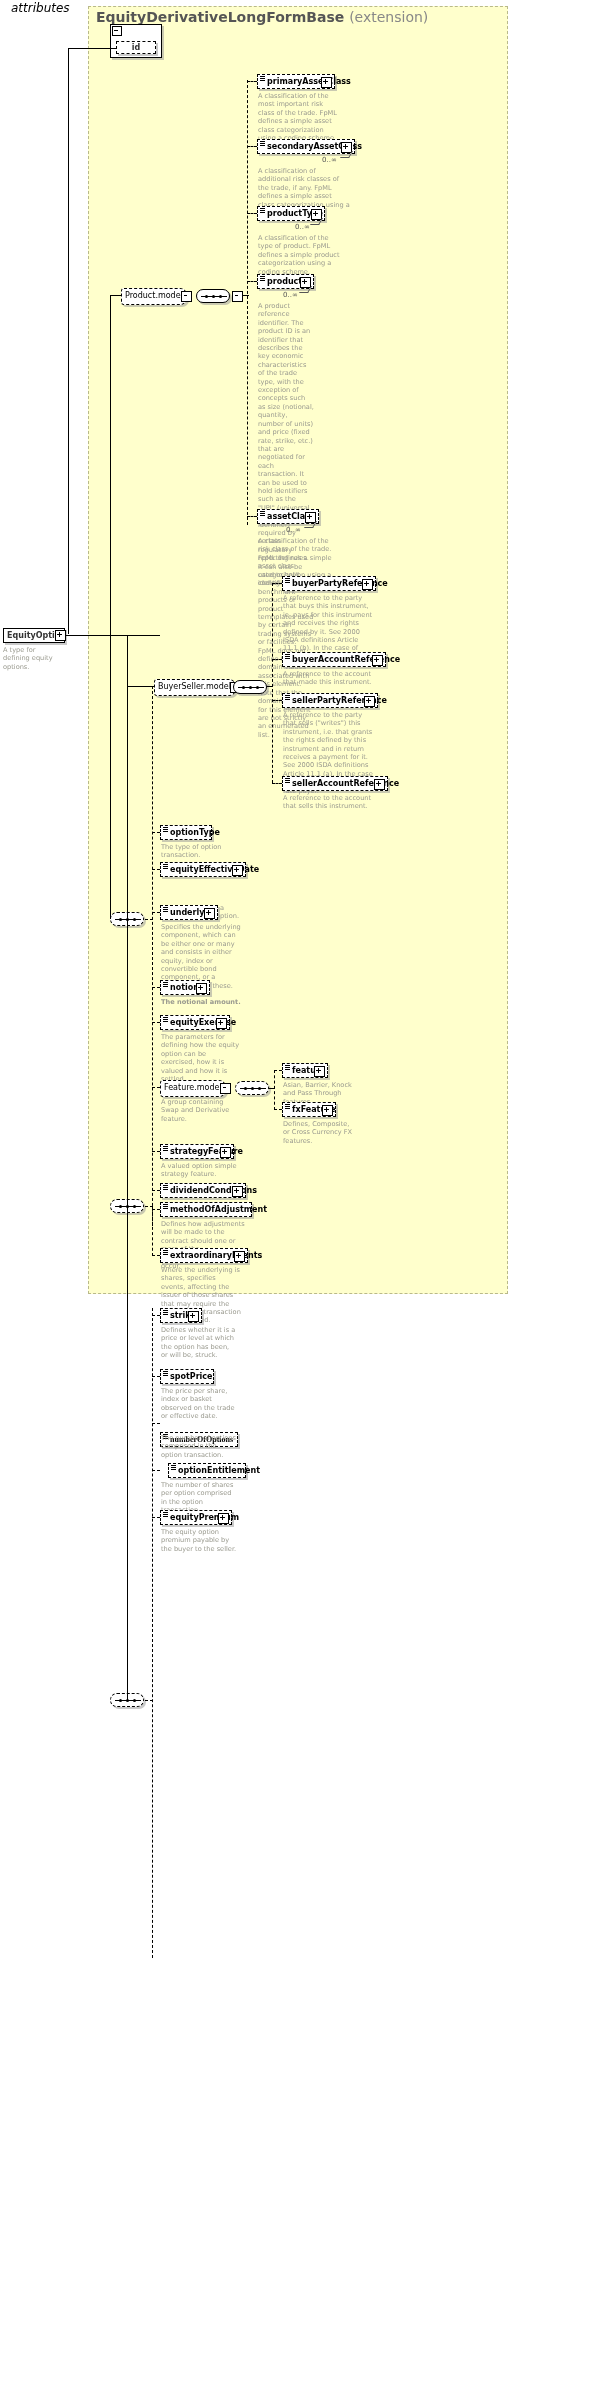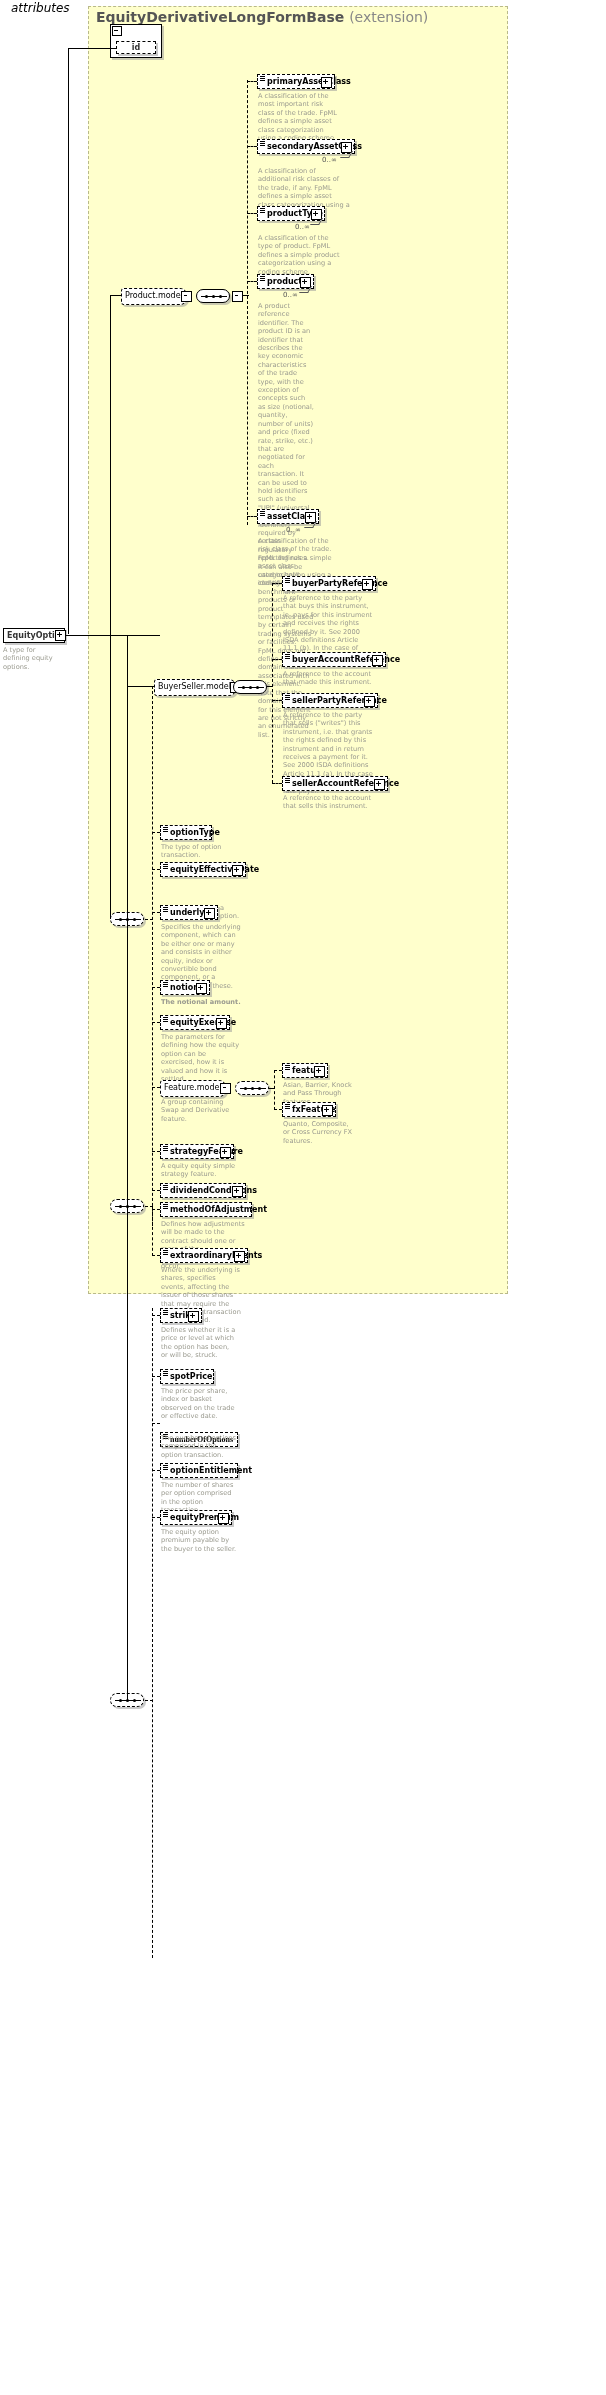--- a/index.html
+++ b/index.html
@@ -396,33 +396,33 @@
 <div class="abs hline" style="left:274px;top:1109px;width:8px;"></div>
 <div class="node" style="left:282px;top:1102px;width:54px;">
   <span class="lines">
       <i></i>
       <i></i>
       <i></i>
     </span>
   <span>fxFeature</span>
   <span class="plus"></span>
 </div>
-<div class="desc" style="left:283px;top:1120px;width:74px;">Quanto, Composite, or Cross Currency FX features.</div>
+<div class="desc" style="left:283px;top:1120px;width:74px;">Defines, Composite, or Cross Currency FX features.</div>
 
 <div class="abs hline" style="left:152px;top:1151px;width:8px;"></div>
 <div class="node" style="left:160px;top:1144px;width:74px;">
   <span class="lines">
       <i></i>
       <i></i>
       <i></i>
     </span>
   <span>strategyFeature</span>
   <span class="plus"></span>
 </div>
-<div class="desc" style="left:161px;top:1162px;width:78px;">A equity equity simple strategy feature.</div>
+<div class="desc" style="left:161px;top:1162px;width:78px;">A valued option simple strategy feature.</div>
 
 <div class="abs hline" style="left:152px;top:1190px;width:8px;"></div>
 <div class="node" style="left:160px;top:1183px;width:86px;">
   <span class="lines">
       <i></i>
       <i></i>
       <i></i>
     </span>
   <span>dividendConditions</span>
   <span class="plus"></span>
@@ -497,21 +497,21 @@
   <span class="lines">
       <i></i>
       <i></i>
       <i></i>
     </span>
   <span>numberOfOptions</span>
 </div>
 <div class="desc" style="left:161px;top:1434px;width:78px;">The number of options comprised in the option transaction.</div>
 
 <div class="abs hline" style="left:152px;top:1470px;width:8px;"></div>
-<div class="node" style="left:160px;top:1463px;width:78px;">
+<div class="node" style="left:168px;top:1463px;width:78px;">
   <span class="lines">
       <i></i>
       <i></i>
       <i></i>
     </span>
   <span>optionEntitlement</span>
 </div>
 <div class="desc" style="left:161px;top:1481px;width:78px;">The number of shares per option comprised in the option transaction.</div>
 
 <div class="abs hline" style="left:152px;top:1517px;width:8px;"></div>

